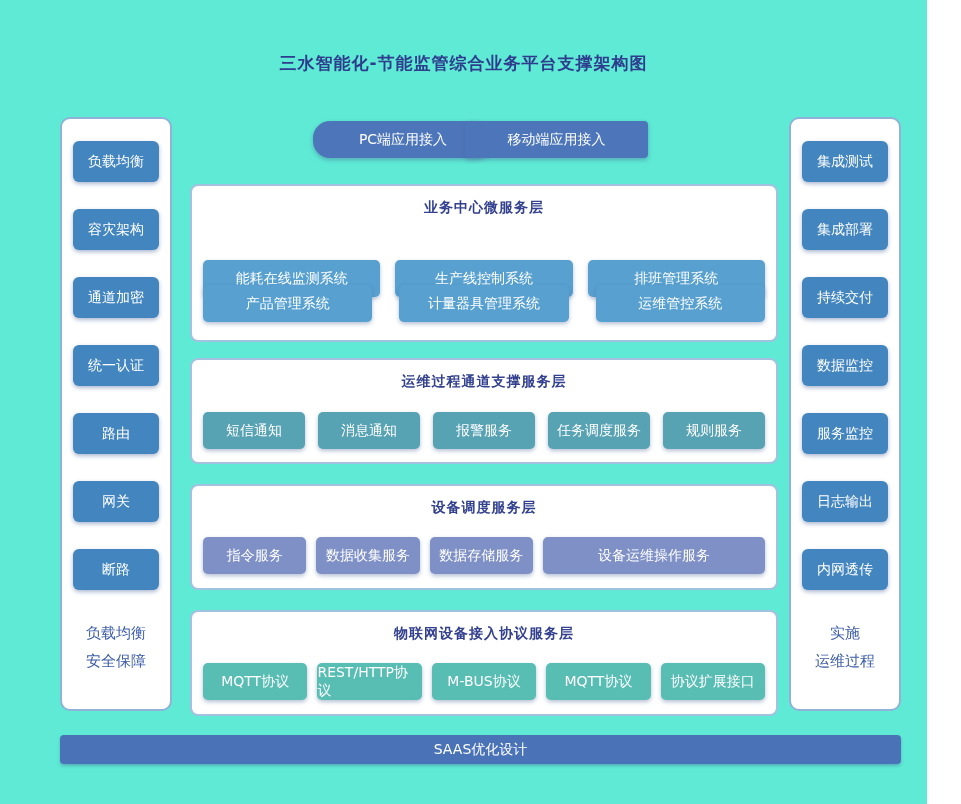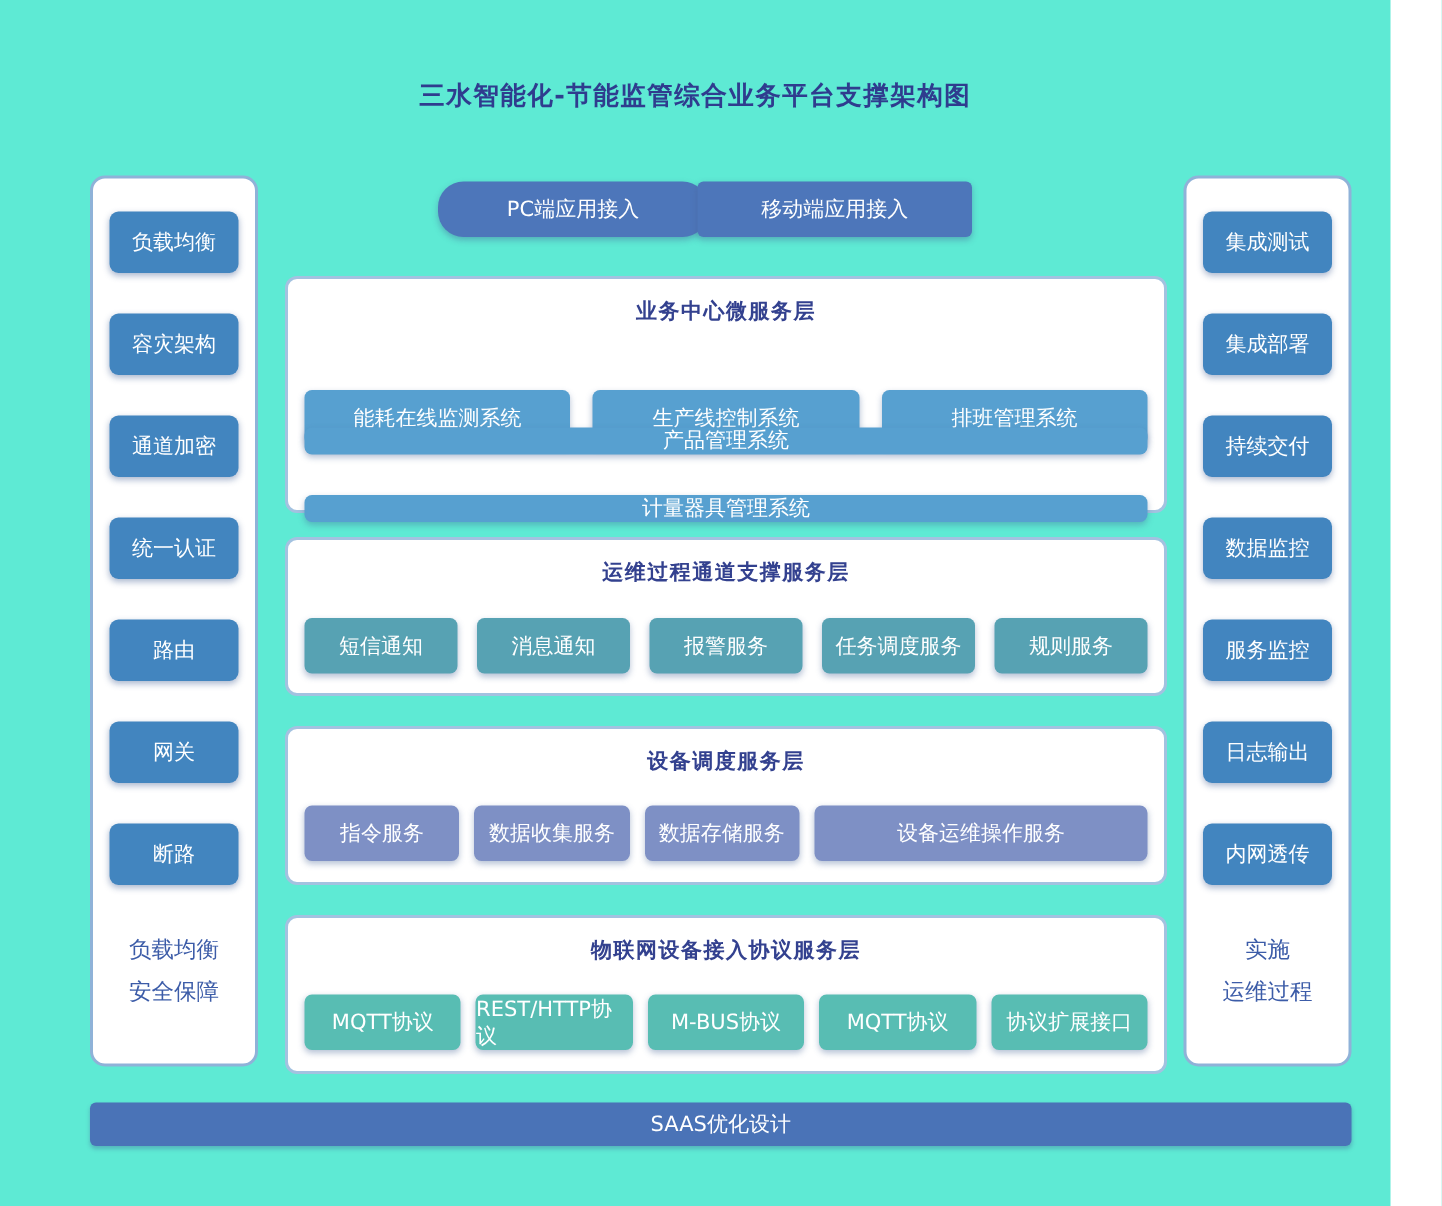--- a/index.html
+++ b/index.html
@@ -30,38 +30,38 @@
     position:absolute;top:500px;left:0;width:100%;text-align:center;
     color:var(--caption_text,#3c5ca8);font-size:15px;line-height:28px;
   }
 
   .top-btn{
     position:absolute;top:121px;height:37px;border-radius:4px;
     background:var(--top_btn,#4d76ba);color:var(--btn_text,#fff);
     display:flex;align-items:center;justify-content:center;
     font-size:14px;box-shadow:0 2px 4px rgba(70,100,150,0.45);
   }
-  .top-btn-pc{left:292px;width:180px;border-radius:17px;}
+  .top-btn-pc{left:313px;width:180px;border-radius:17px;}
   .top-btn-mobile{left:465px;width:183px;}
 
   .layer{
     position:absolute;left:190px;width:588px;background:#fff;
     border:2px solid var(--layer_border,#a3c2e0);border-radius:8px;box-sizing:border-box;
   }
   .layer-1{top:184px;height:158px;}
   .layer-2{top:358px;height:106px;}
   .layer-3{top:484px;height:106px;}
   .layer-4{top:610px;height:106px;padding-left:30px;}
   .layer-title{
     position:absolute;top:13px;left:0;width:100%;text-align:center;
     color:var(--layer_title_text,#33418f);font-size:14px;font-weight:bold;letter-spacing:1px;
   }
   .btn-row{position:absolute;left:11px;right:11px;display:flex;}
   .row-a{top:50px;gap:15px;margin-top:24px;}
-  .row-b{top:99px;gap:27px;flex-direction:column;}
+  .row-b{top:99px;gap:27px;}
   .row-s{top:52px;gap:13px;}
   .row-t{top:51px;gap:10px;}
   .cell{
     flex:1;height:37px;border-radius:5px;color:var(--btn_text,#fff);
     display:flex;align-items:center;justify-content:center;font-size:14px;
     box-shadow:0 2px 4px rgba(70,100,150,0.4);
   }
   .layer-1 .cell{background:var(--layer1_btn,#57a0d0);}
   .layer-2 .cell{background:var(--layer2_btn,#57a2b3);text-align:right;}
   .layer-3 .cell{background:var(--layer3_btn,#7e90c5);}

